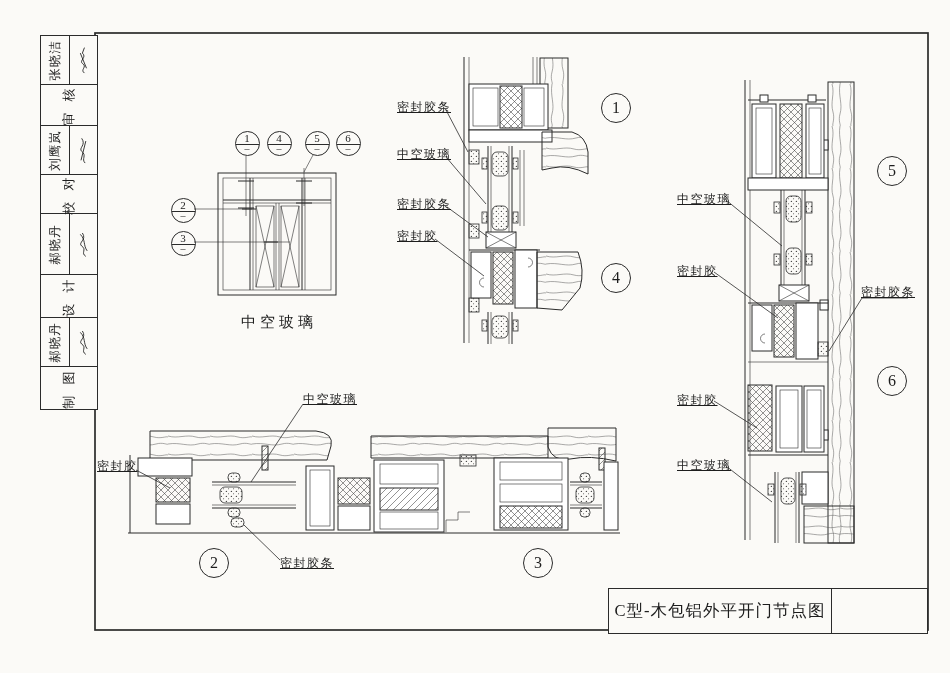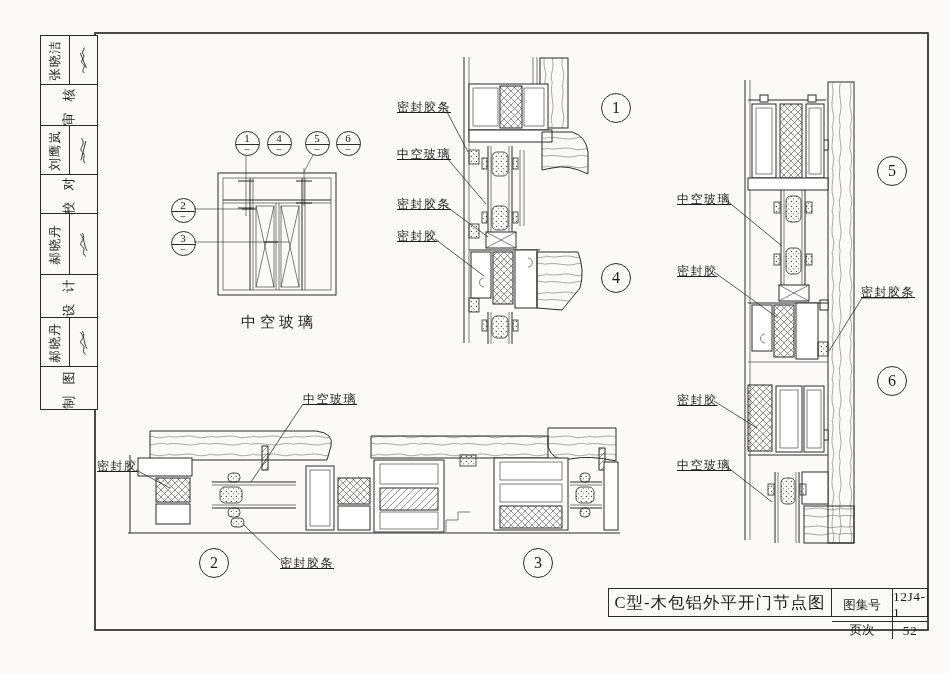--- a/index.html
+++ b/index.html
@@ -36,21 +36,21 @@
   .co{position:absolute;width:23px;height:23px;border:1.1px solid #2b2b2b;border-radius:50%;
       display:flex;flex-direction:column;align-items:center;background:transparent;}
   .co-n{width:100%;height:12px;display:flex;align-items:flex-end;justify-content:center;
         border-bottom:1px solid #2b2b2b;font-size:11px;line-height:11px;}
   .co-d{font-size:10px;line-height:8px;}
   
   .cb{position:absolute;width:28px;height:28px;border:1.4px solid #2b2b2b;border-radius:50%;
       display:flex;align-items:center;justify-content:center;font-size:16px;}
   .caption{position:absolute;font-size:15px;letter-spacing:4px;}
   
-  .tblock{position:absolute;left:608px;top:588px;width:320px;height:29px;
+  .tblock{position:absolute;left:608px;top:588px;width:320px;height:46px;
           border:1.5px solid #2b2b2b;box-sizing:border-box;display:flex;background:#fbfaf7;}
   .tb-title{width:222px;border-right:1px solid #2b2b2b;display:flex;align-items:center;
             justify-content:center;font-size:16.5px;letter-spacing:1px;font-weight:500;}
   .tb-grid{flex:1;display:flex;flex-direction:column;}
   .tb-row{flex:1;display:flex;}
   .tb-row.top{border-bottom:1px solid #2b2b2b;}
   .tb-lab{width:60px;border-right:1px solid #2b2b2b;display:flex;align-items:center;
           justify-content:center;font-size:12.5px;}
   .tb-val{flex:1;display:flex;align-items:center;justify-content:center;font-size:13.5px;letter-spacing:.5px;}
 </style>
@@ -391,25 +391,15 @@
   <div class="lbl" style="left:861px;top:284px">密封胶条</div>
   <div class="lbl" style="left:677px;top:392px">密封胶</div>
   <div class="lbl" style="left:677px;top:457px">中空玻璃</div>
 
   <div class="lbl" style="left:303px;top:391px">中空玻璃</div>
   <div class="lbl" style="left:97px;top:458px">密封胶</div>
   <div class="lbl" style="left:280px;top:555px">密封胶条</div>
 
   <div class="tblock">
     <div class="tb-title">C型-木包铝外平开门节点图</div>
-    <div class="tb-grid">
-      <div class="tb-row top">
-        <div class="tb-lab">图集号</div>
-        <div class="tb-val">12J4-1</div>
-      </div>
-      <div class="tb-row">
-        <div class="tb-lab">页次</div>
-        <div class="tb-val">52</div>
-      </div>
-    </div>
   </div>
 
 </div>
 
 </body></html>

